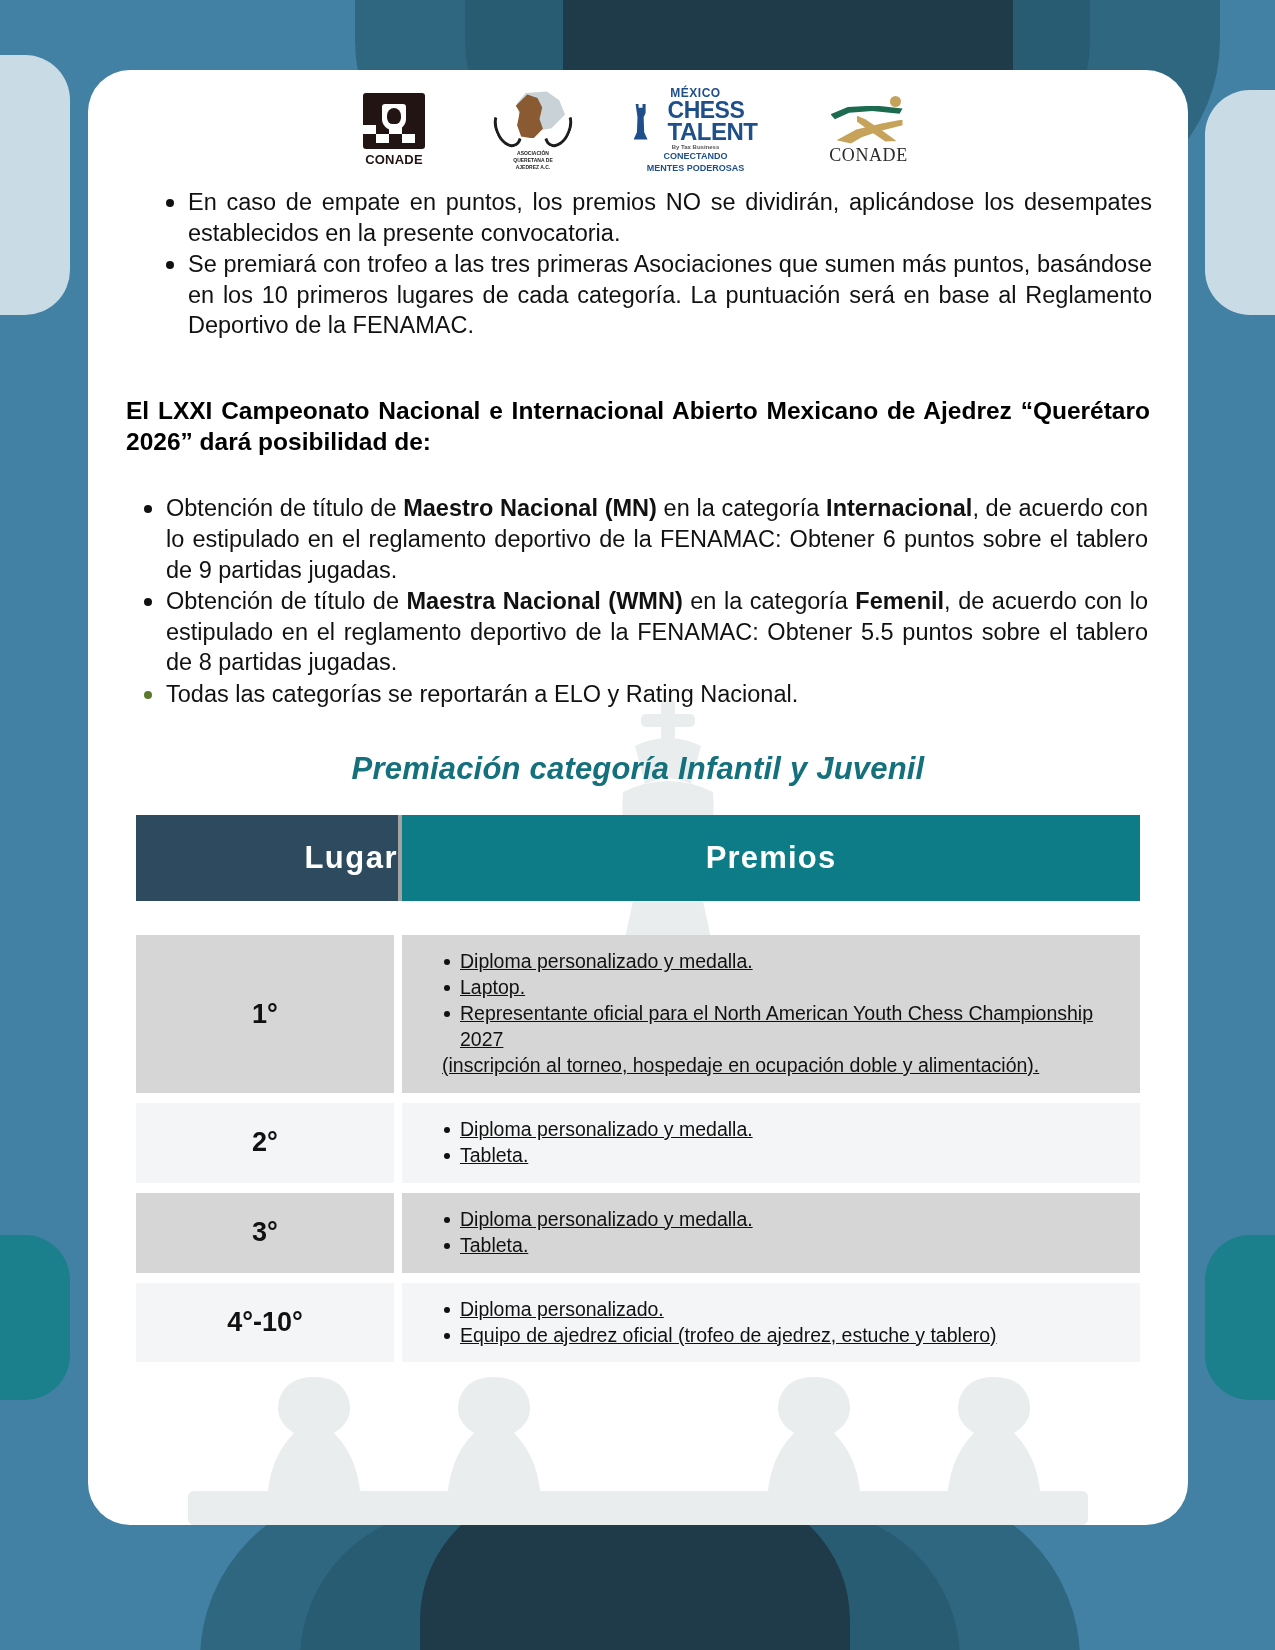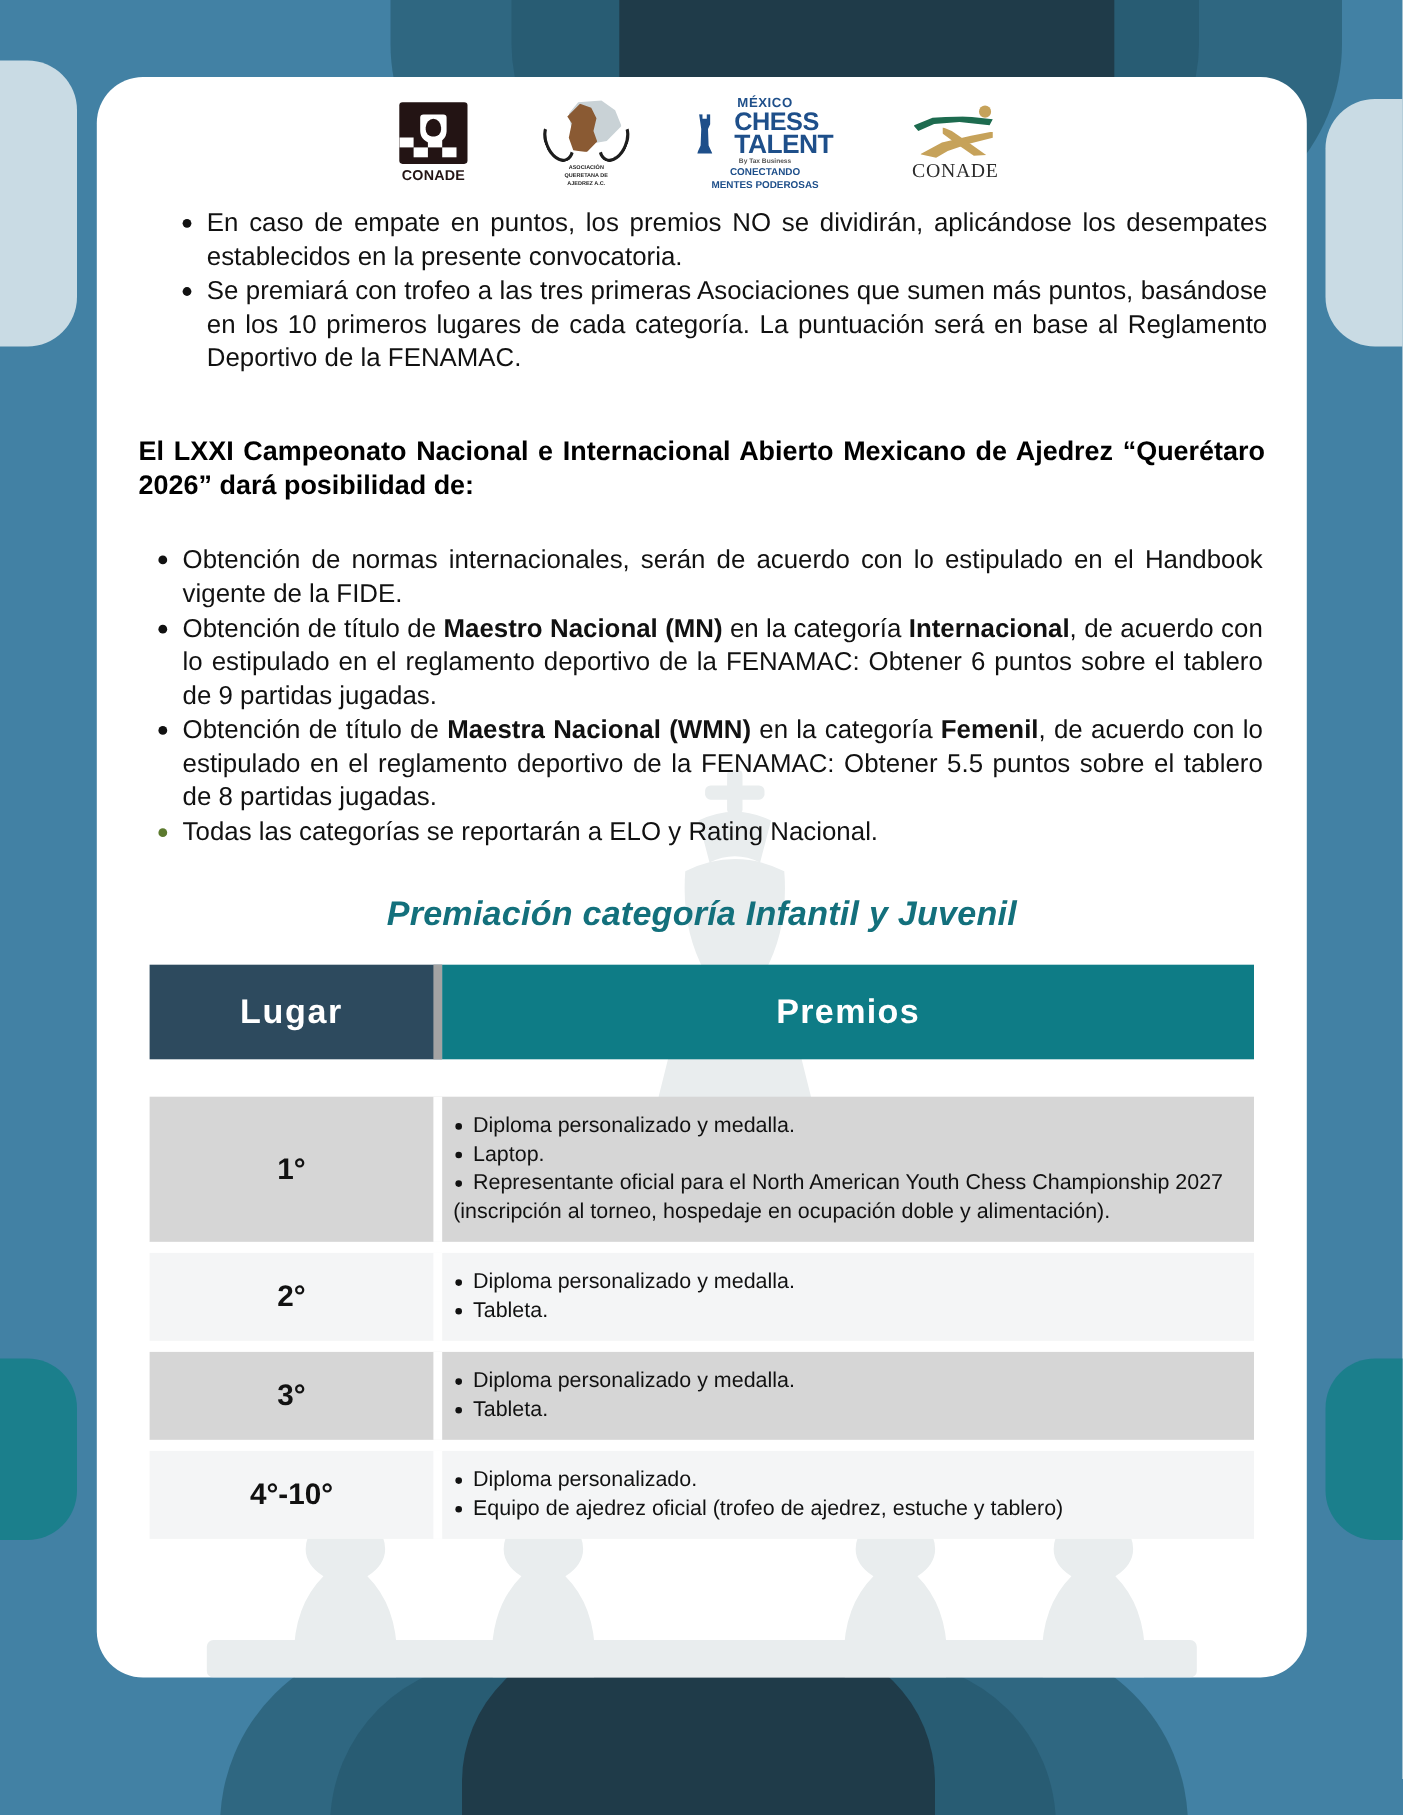--- a/index.html
+++ b/index.html
@@ -292,22 +292,22 @@
   .prize-table th, .prize-table td { vertical-align: middle; }
 
   .th-lugar {
     background: #2d4a5e;
     color: #ffffff;
     font-size: 31px;
     font-weight: bold;
     letter-spacing: 1.5px;
     height: 86px;
     width: 266px;
-    text-align: center;
-    border-right: 8px solid #a3a3a3;
+    text-align: right;
+    border-right: 4px solid #a3a3a3;
   }
   .th-premios {
     background: #0e7c86;
     color: #ffffff;
     font-size: 31px;
     font-weight: bold;
     letter-spacing: 1.2px;
     height: 86px;
     text-align: center;
   }
@@ -317,21 +317,22 @@
   .cell-place {
     text-align: center;
     font-size: 27px;
     font-weight: bold;
     color: #111;
     background: #d6d6d6;
     border-right: 8px solid #ffffff;
   }
   .cell-prizes {
     background: #d6d6d6;
-    padding: 14px 22px 14px 10px;
+    padding: 14px 22px 14px 40px;
+    text-decoration: underline;
   }
   tr.alt .cell-place, tr.alt .cell-prizes { background: #f4f5f6; }
 
   .cell-prizes ul { list-style: none; }
   .cell-prizes li {
     position: relative;
     padding-left: 18px;
     font-size: 19.5px;
     line-height: 1.33;
     color: #111;
@@ -449,21 +450,20 @@
   <div class="content">
 
     <ul class="doc-list list-top">
       <li>En caso de empate en puntos, los premios NO se dividirán, aplicándose los desempates establecidos en la presente convocatoria.</li>
       <li>Se premiará con trofeo a las tres primeras Asociaciones que sumen más puntos, basándose en los 10 primeros lugares de cada categoría. La puntuación será en base al Reglamento Deportivo de la FENAMAC.</li>
     </ul>
 
     <p class="intro-head">El LXXI Campeonato Nacional e Internacional Abierto Mexicano de Ajedrez “Querétaro 2026” dará posibilidad de:</p>
 
     <ul class="doc-list list-mid" id="possibilities-list">
-        <li><span>Obtención de normas internacionales, serán de acuerdo con lo estipulado en el Handbook vigente de la FIDE.</span></li>
         <li><span>Obtención de título de </span><b>Maestro Nacional (MN)</b><span> en la categoría </span><b>Internacional</b><span>, de acuerdo con lo estipulado en el reglamento deportivo de la FENAMAC: Obtener 6 puntos sobre el tablero de 9 partidas jugadas.</span></li>
         <li><span>Obtención de título de </span><b>Maestra Nacional (WMN)</b><span> en la categoría </span><b>Femenil</b><span>, de acuerdo con lo estipulado en el reglamento deportivo de la FENAMAC: Obtener 5.5 puntos sobre el tablero de 8 partidas jugadas.</span></li>
         <li class="green-bullet"><span>Todas las categorías se reportarán a ELO y Rating Nacional.</span></li>
       </ul>
 
     <div class="table-title">Premiación categoría Infantil y Juvenil</div>
 
     <table class="prize-table">
       <thead>
         <tr>

